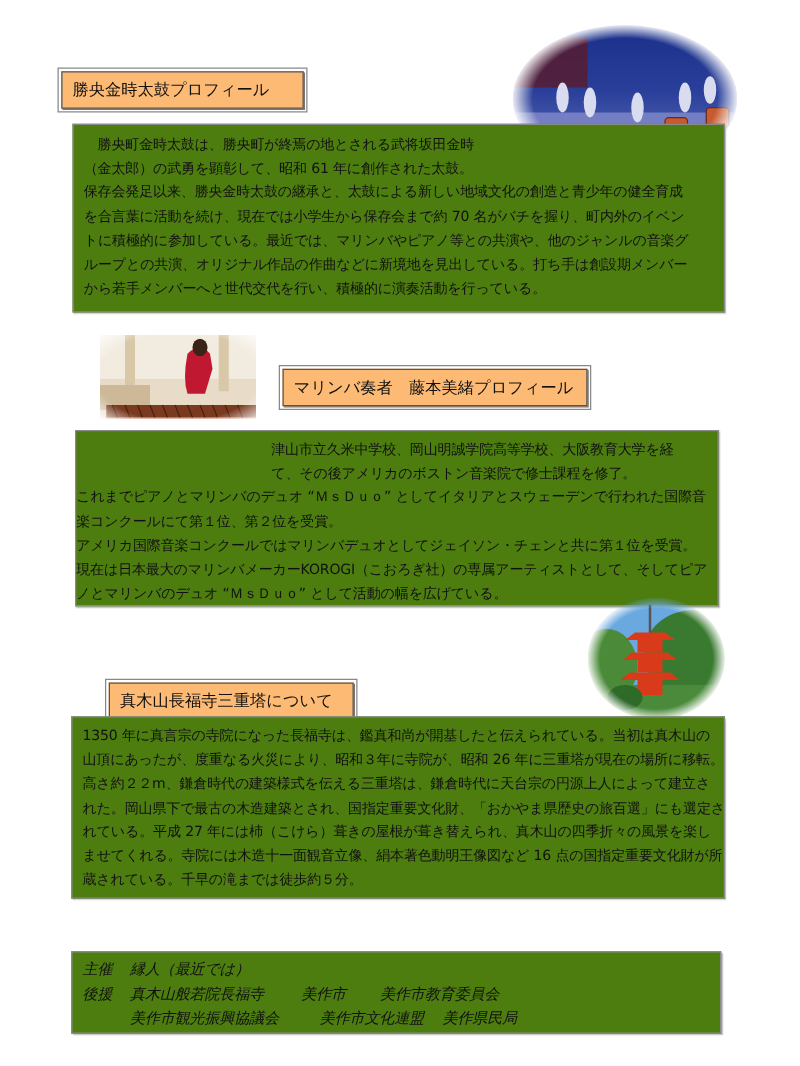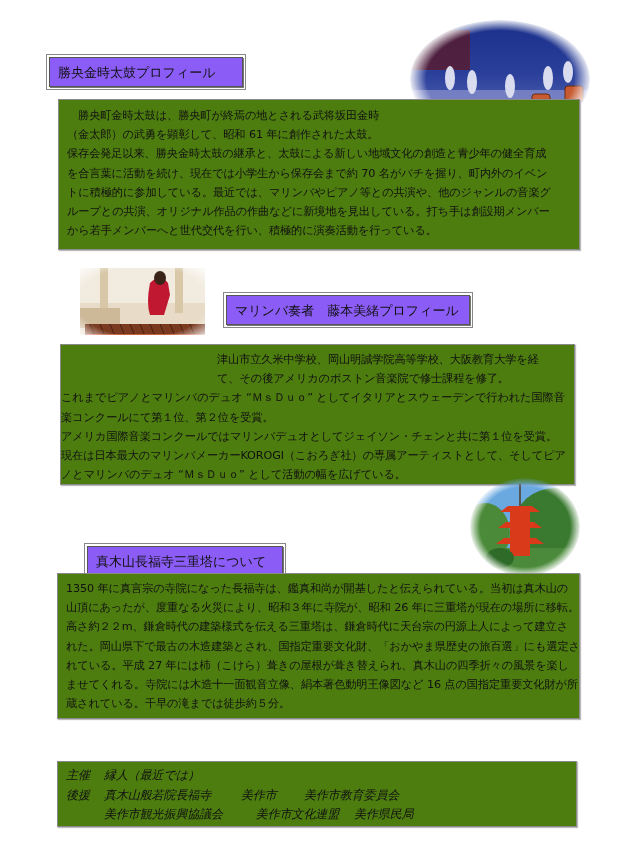--- a/index.html
+++ b/index.html
@@ -3,21 +3,21 @@
 <meta charset="utf-8">
 <style>
   html, body { margin: 0; padding: 0; }
   body {
     width: 640px; height: 853px; position: relative; overflow: hidden;
     background: #ffffff;
     font-family: "DejaVu Sans", "Liberation Sans", sans-serif;
     color: #111;
   }
   .title-box {
-    position: absolute; background: #8b5cf6;
+    position: absolute; background: #fdba74;
     border: 1px solid #555;
     outline: 1px solid #888; outline-offset: 2px;
     box-shadow: 1px 1px 0 #777;
     font-size: 13px; line-height: 1; padding: 0 8px;
     display: flex; align-items: center; white-space: nowrap;
   }
   .content-box {
     position: absolute; background: #4d7c0f;
     border: 1px solid #8a8a8a;
     box-shadow: 1px 1px 1px #bbb;

